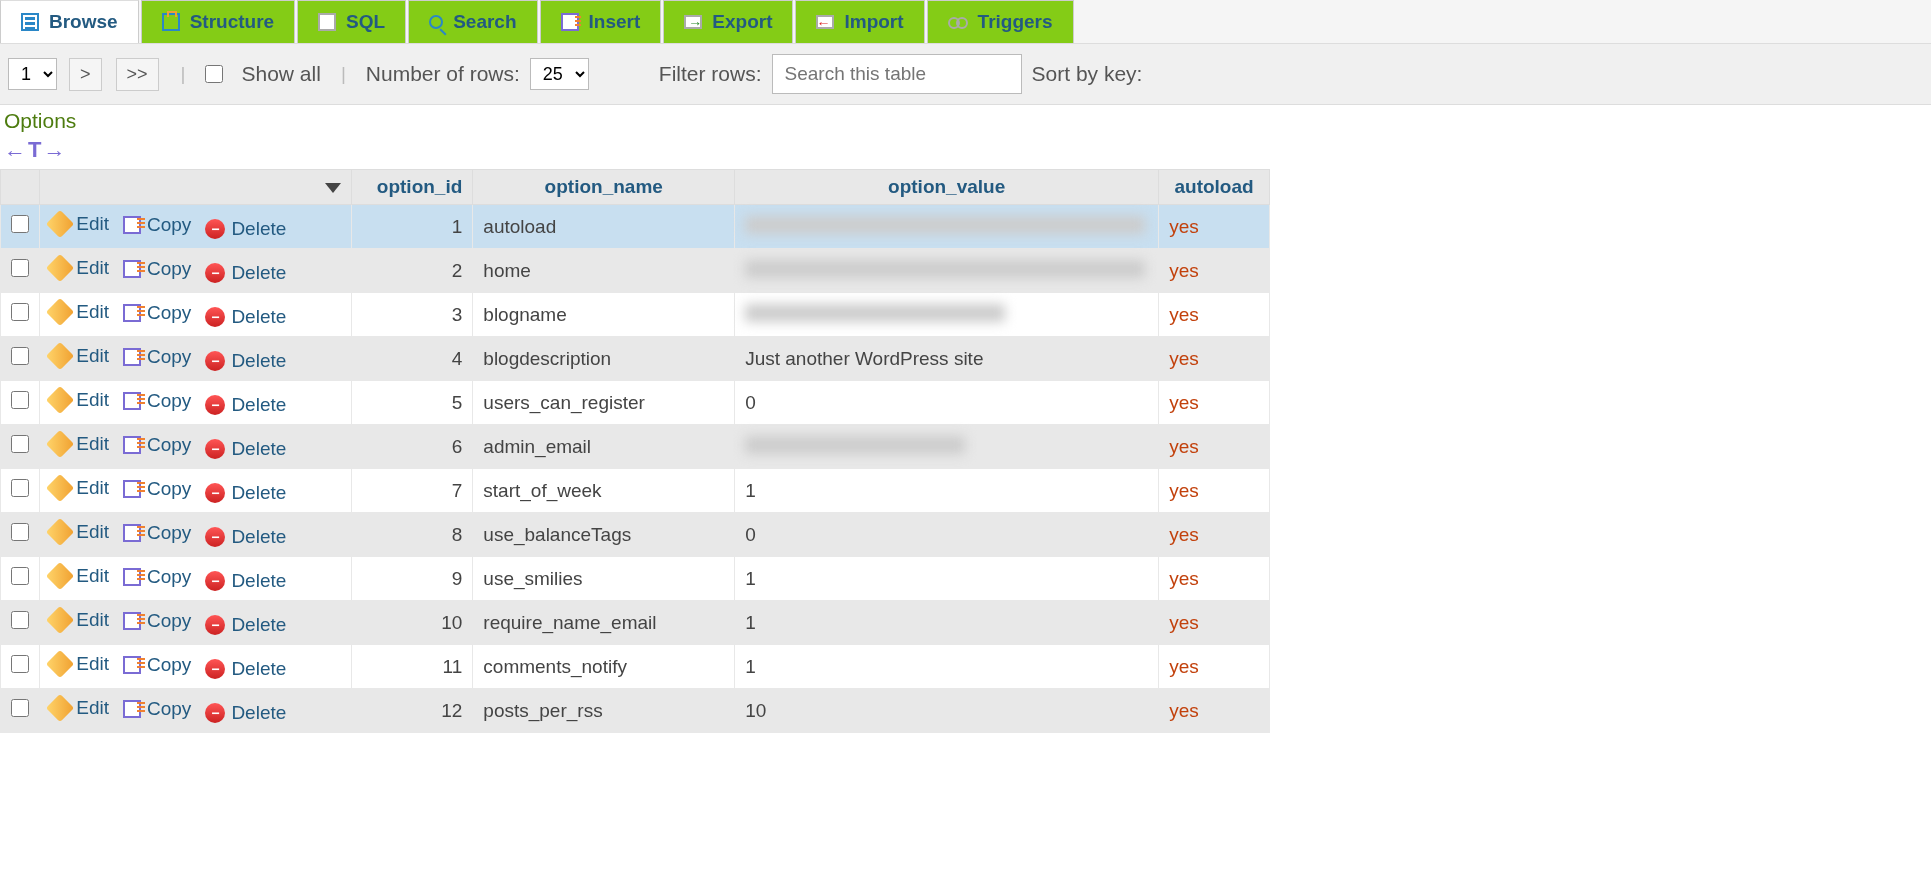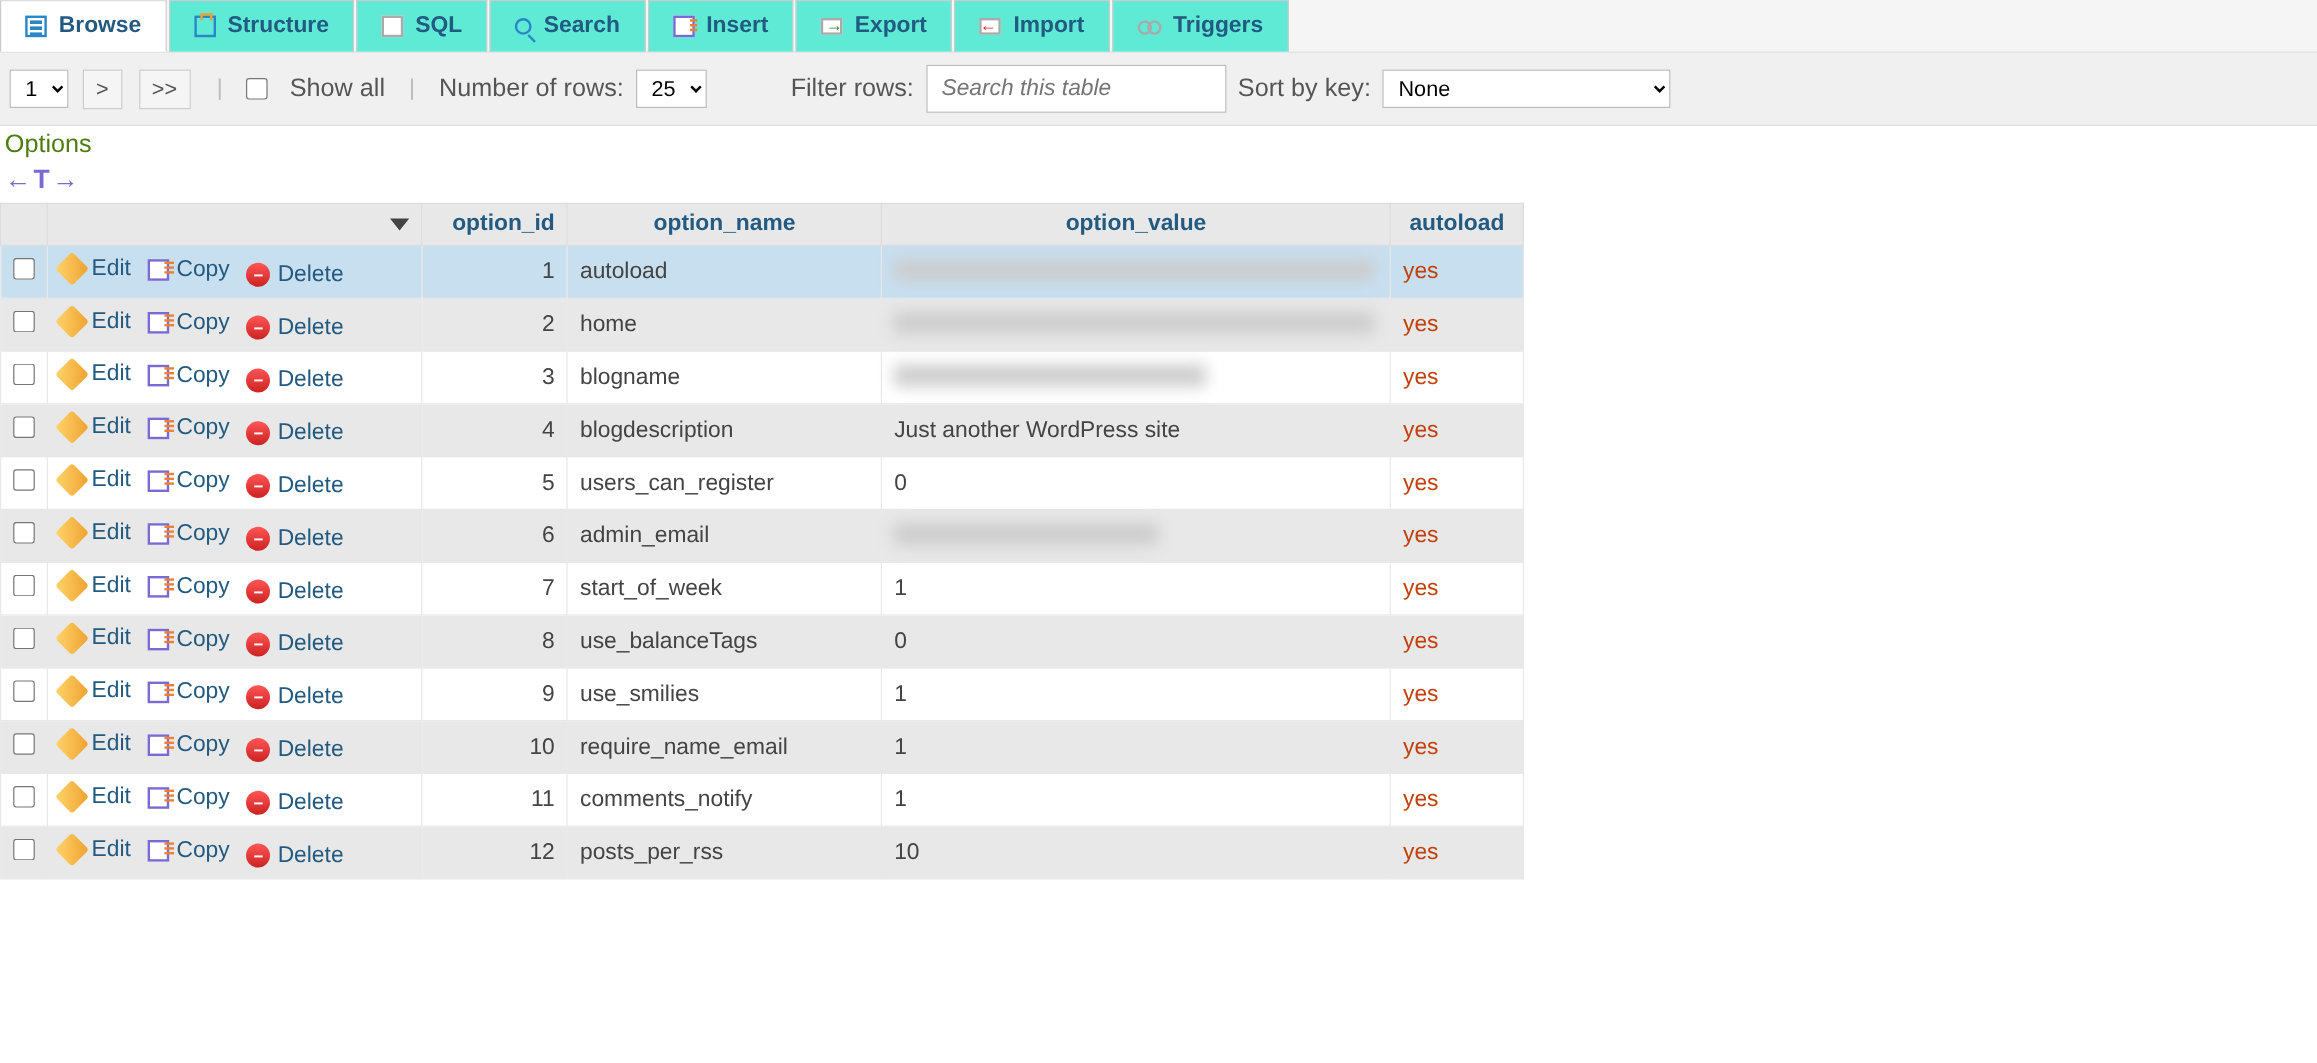--- a/index.html
+++ b/index.html
@@ -1,27 +1,27 @@
 <!DOCTYPE html>
 <html><head>
 <meta charset="utf-8">
 <style>
 *{box-sizing:border-box;margin:0;padding:0;}
 body{font-family:-apple-system,BlinkMacSystemFont,"Segoe UI",Arial,sans-serif;font-size:19px;color:#444;background:#fff;}
 .tabs{display:flex;border-bottom:1px solid #ddd;background:#f5f5f5;}
-.tab{display:flex;align-items:center;padding:10px 20px;background:#5eead4;border:1px solid #ccc;border-bottom:none;margin-right:2px;cursor:pointer;color:#235a81;font-weight:600;}
+.tab{display:flex;align-items:center;padding:10px 20px;background:#84cc16;border:1px solid #ccc;border-bottom:none;margin-right:2px;cursor:pointer;color:#235a81;font-weight:600;}
 .tab.active{background:#fff;border-top:1px solid #ddd;}
 .tab .icon{margin-right:10px;}
 .toolbar{display:flex;align-items:center;padding:10px 8px;background:#f0f0f0;border-bottom:1px solid #ddd;gap:10px;}
 .toolbar select{font-size:18px;padding:4px 8px;border:1px solid #bbb;background:#fff;}
 .nav-btn{padding:5px 10px;background:#f5f5f5;border:1px solid #ccc;cursor:pointer;font-size:18px;color:#555;margin:0 2px;}
 .sep{color:#bbb;margin:0 10px;}
 .toolbar label{color:#555;font-size:21px;}
 .toolbar input[type=checkbox]{width:18px;height:18px;margin-right:8px;}
-.toolbar input[type=text]{font-size:19px;padding:8px 12px;border:1px solid #bbb;width:250px;font-style:italic;}
+.toolbar input[type=text]{font-size:19px;padding:8px 12px;border:1px solid #bbb;width:250px;}
 .options-label{color:#4d7c0f;font-size:21px;margin:4px 0 4px 4px;cursor:pointer;}
 .row-marker{margin:4px 0 6px 4px;color:#7a6bd4;}
 table{border-collapse:collapse;width:1270px;}
 thead th{background:#e8e8e8;text-align:center;padding:6px 10px;font-weight:600;border:1px solid #ddd;}
 thead th a{color:#235a81;text-decoration:none;}
 th.option-id{text-align:right;}
 tbody td{padding:8px 10px;border:1px solid #e8e8e8;vertical-align:middle;}
 tbody tr.odd{background:#e8e8e8;}
 tbody tr.highlight{background:#c8dff0;}
 td.cb{width:28px;}
@@ -109,21 +109,20 @@
   <span class="sep">|</span>
   <input type="checkbox" style="">
   <label>Show all</label>
   <span class="sep">|</span>
   <label>Number of rows:</label>
   <select><option>25</option></select>
   <span style="width:50px"></span>
   <label>Filter rows:</label>
   <input type="text" placeholder="Search this table" style="">
   <label>Sort by key:</label>
-  <select style="width:240px"><option>None</option></select>
 </div>
 
 <div class="options-label">Options</div>
 <div class="row-marker">
   <span class="arrow-left">←</span><span class="t-icon">T</span><span class="arrow-right">→</span>
 </div>
 
 <table>
 <thead>
 <tr>

